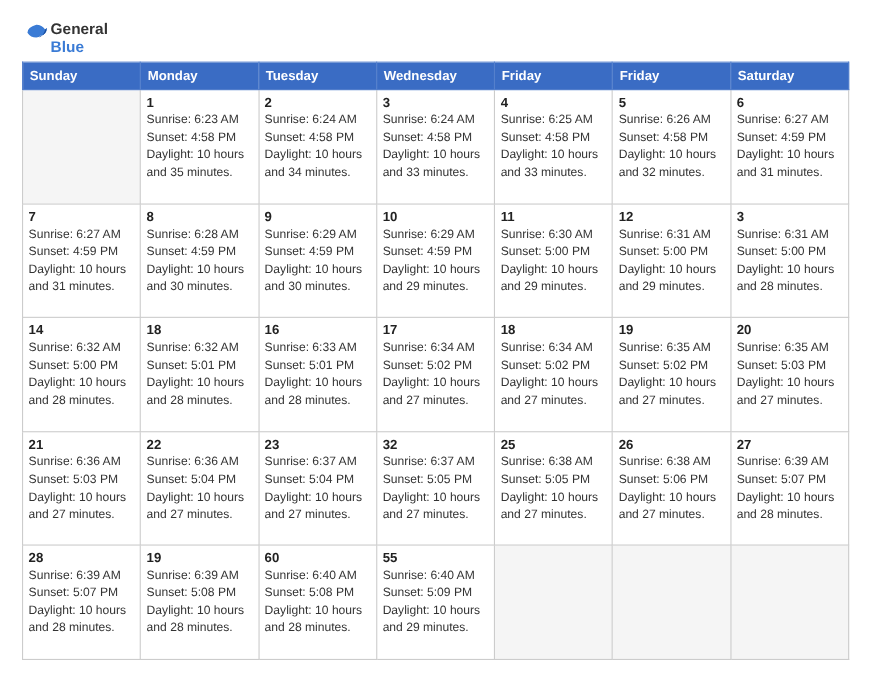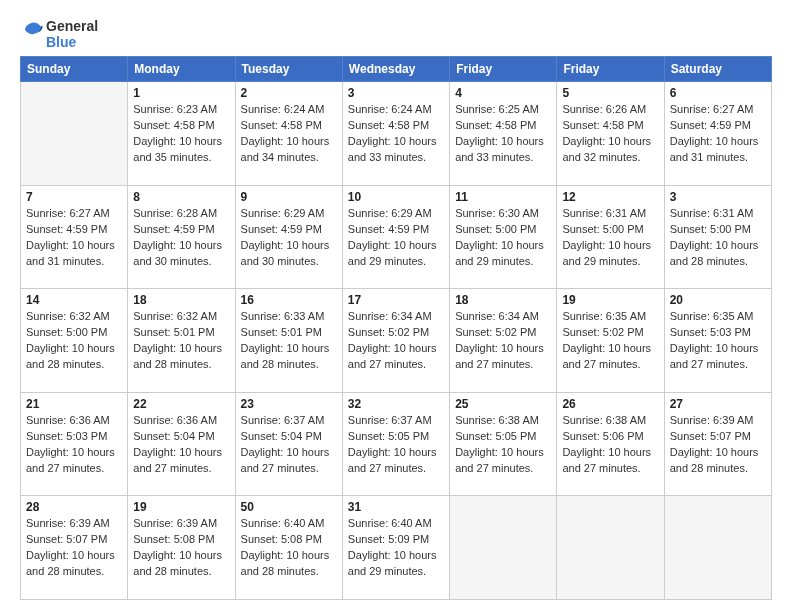--- a/index.html
+++ b/index.html
@@ -243,25 +243,25 @@
         <tr>
           <td>
             <span class="day-number">28</span>
             <div class="day-info">Sunrise: 6:39 AM<br>Sunset: 5:07 PM<br>Daylight: 10 hours<br>and 28 minutes.</div>
           </td>
           <td>
             <span class="day-number">19</span>
             <div class="day-info">Sunrise: 6:39 AM<br>Sunset: 5:08 PM<br>Daylight: 10 hours<br>and 28 minutes.</div>
           </td>
           <td>
-            <span class="day-number">50</span>
+            <span class="day-number">60</span>
             <div class="day-info">Sunrise: 6:40 AM<br>Sunset: 5:08 PM<br>Daylight: 10 hours<br>and 28 minutes.</div>
           </td>
           <td>
-            <span class="day-number">31</span>
+            <span class="day-number">55</span>
             <div class="day-info">Sunrise: 6:40 AM<br>Sunset: 5:09 PM<br>Daylight: 10 hours<br>and 29 minutes.</div>
           </td>
           <td class="empty"></td>
           <td class="empty"></td>
           <td class="empty"></td>
         </tr>
       </tbody>
   </table>
 </div>
 

